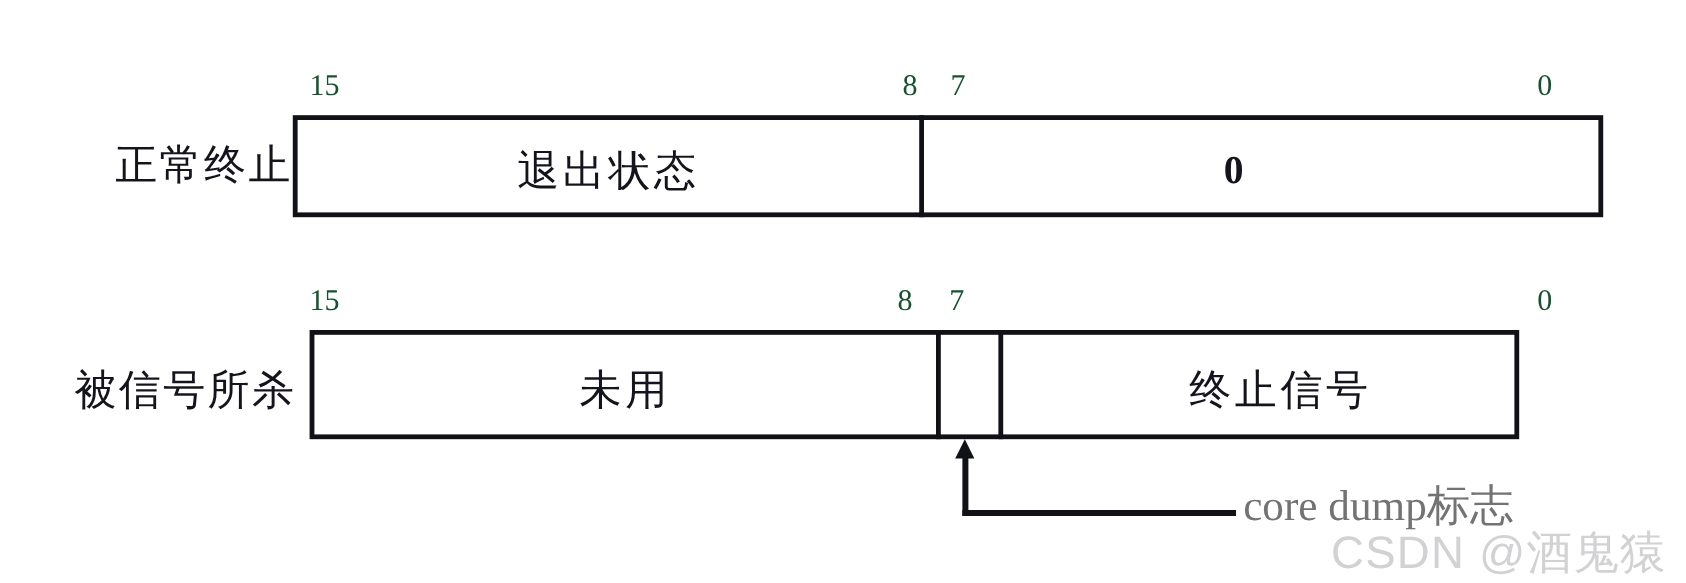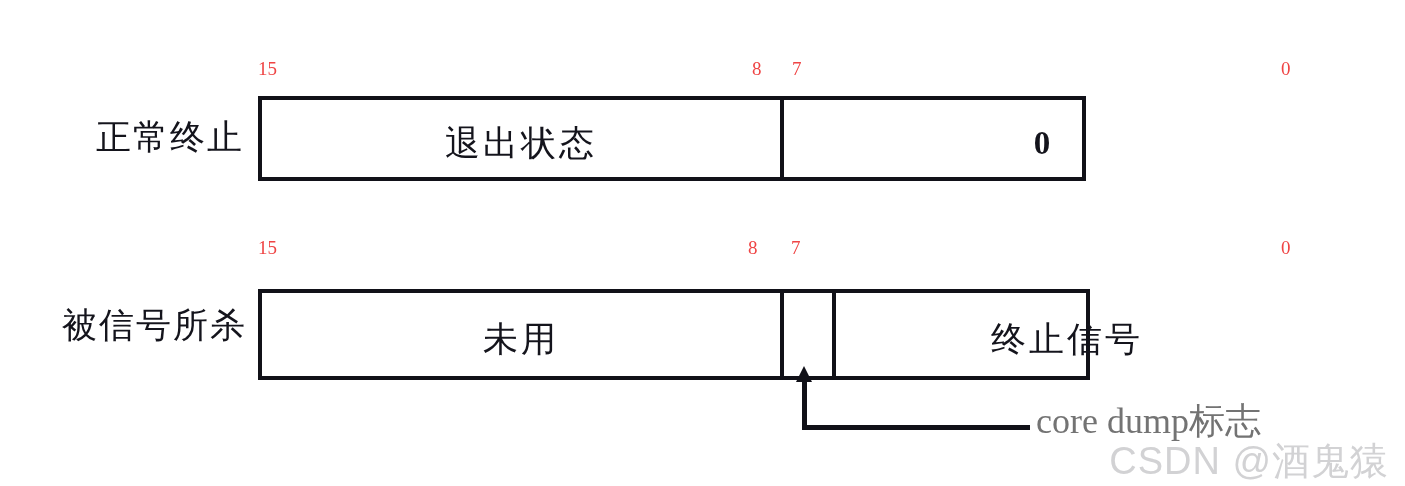--- a/index.html
+++ b/index.html
@@ -34,35 +34,35 @@
     white-space: nowrap;
     text-align: center;
     font-family: "Liberation Serif", "DejaVu Serif", serif;
   }
   .row-label.r1 { left: 96px;  top: 120px; }
   .row-label.r2 { left: 62px;  top: 308px; }
 
   
   .bitnum {
     position: absolute;
-    font-size: 19px;
+    font-size: 25px;
     line-height: 1;
-    color: #ef4444;
+    color: #14532d;
     white-space: nowrap;
   }
 
   
   .regbox {
     position: absolute;
     box-sizing: border-box;
     border: 4px solid #111118;
     background: #ffffff;
   }
-  .regbox.row1 { left: 258px; top: 96px;  width: 828px; height: 85px; text-decoration: underline; }
-  .regbox.row2 { left: 258px; top: 275px; width: 832px; height: 91px; margin-top: 14px; }
+  .regbox.row1 { left: 244px; top: 96px;  width: 1092px; height: 85px; text-decoration: underline; }
+  .regbox.row2 { left: 258px; top: 275px; width: 1008px; height: 91px; }
 
   .divider {
     position: absolute;
     width: 4px;
     background: #111118;
   }
 
   .cell-text {
     position: absolute;
     font-size: 35px;

